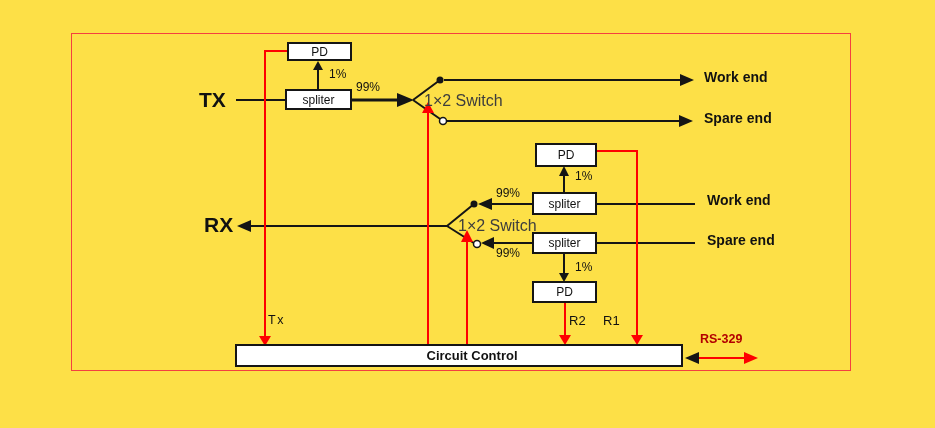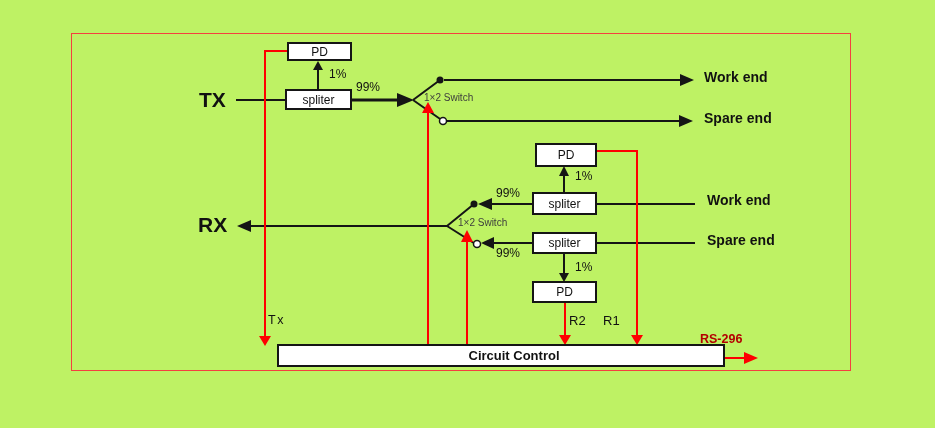--- a/index.html
+++ b/index.html
@@ -1,39 +1,39 @@
 <!DOCTYPE html>
 <html style="--frame-red: #f44040; --ink: #151515; --red: #fe0000; --rs-text: #b30000;"><head>
 <meta charset="utf-8">
 <style>
   * { margin:0; padding:0; box-sizing:border-box; }
   html,body { background:#fff; }
   body { font-family:"Liberation Sans", sans-serif; }
-  .canvas { position:relative; width:935px; height:428px; background:#bef264; overflow:hidden; }
+  .canvas { position:relative; width:935px; height:428px; background:#fde047; overflow:hidden; }
   .frame { position:absolute; left:71px; top:33px; width:780px; height:338px;
            border:1px solid var(--frame-red,#f44040); }
   svg.layer { position:absolute; left:0; top:0; width:935px; height:428px; }
   .k  { stroke:var(--ink,#151515); stroke-width:2; fill:none; }
   .kt { stroke:var(--ink,#151515); stroke-width:3; fill:none; }
   .r  { stroke:var(--red,#fe0000); stroke-width:2; fill:none; }
   .fk { fill:var(--ink,#151515); stroke:none; }
   .fr { fill:var(--red,#fe0000); stroke:none; }
   .fw { fill:#ffffff; stroke:var(--ink,#151515); stroke-width:1.5; }
   .box { position:absolute; border:2px solid var(--ink,#151515); background:#fff;
          display:flex; align-items:center; justify-content:center;
          font-size:12px; color:#111; line-height:1; }
   .lbl { position:absolute; color:#111; line-height:1; white-space:pre; }
   .big  { font-weight:bold; font-size:21px; }
   .end  { font-weight:bold; font-size:14px;text-align:center; }
   .small{ font-size:12px; }
-  .swl  { font-size:10px; color:#3d3d3d; }
+  .swl  { font-size:16px; color:#3d3d3d; }
   .sig  { font-size:12.5px; letter-spacing:1.5px; }
   .rlbl { font-weight:normal; font-size:13px; }
   .rs   { font-weight:bold; font-size:12.5px; color:var(--rs-text,#b30000); }
-  .ctrl { font-weight:bold; font-size:13px; padding-left:26px;margin-left:42px; }
+  .ctrl { font-weight:bold; font-size:13px; padding-left:26px; }
 </style>
 </head>
 <body>
 
 <div class="canvas">
 
   <div class="frame"></div>
 
   <svg class="layer" viewBox="0 0 935 428">
 
@@ -89,27 +89,27 @@
   <div class="box" style="left:532px;top:281px;width:65px;height:22px">PD</div>
   <div class="box ctrl" style="left:235px;top:344px;width:448px;height:23px">Circuit  Control</div>
 
   <div class="lbl big" style="left:199px;top:89px">TX</div>
   <div class="lbl small" style="left:329px;top:68px">1%</div>
   <div class="lbl small" style="left:356px;top:81px">99%</div>
   <div class="lbl swl" style="left:424px;top:93px">1×2 Switch</div>
   <div class="lbl end" style="left:704px;top:70px">Work end</div>
   <div class="lbl end" style="left:704px;top:111px">Spare end</div>
 
-  <div class="lbl big" style="left:198px;top:214px">RX</div>
+  <div class="lbl big" style="left:204px;top:214px">RX</div>
   <div class="lbl swl" style="left:458px;top:218px">1×2 Switch</div>
   <div class="lbl small" style="left:575px;top:170px">1%</div>
   <div class="lbl small" style="left:496px;top:187px">99%</div>
   <div class="lbl end" style="left:707px;top:193px">Work end</div>
   <div class="lbl small" style="left:496px;top:247px">99%</div>
   <div class="lbl end" style="left:707px;top:233px">Spare end</div>
   <div class="lbl small" style="left:575px;top:261px">1%</div>
 
   <div class="lbl sig" style="left:268px;top:314px">Tx</div>
   <div class="lbl rlbl" style="left:569px;top:314px">R2</div>
   <div class="lbl rlbl" style="left:603px;top:314px">R1</div>
-  <div class="lbl rs" style="left:700px;top:333px">RS-296</div>
+  <div class="lbl rs" style="left:700px;top:333px">RS-329</div>
 
 </div>
 
 </body></html>

